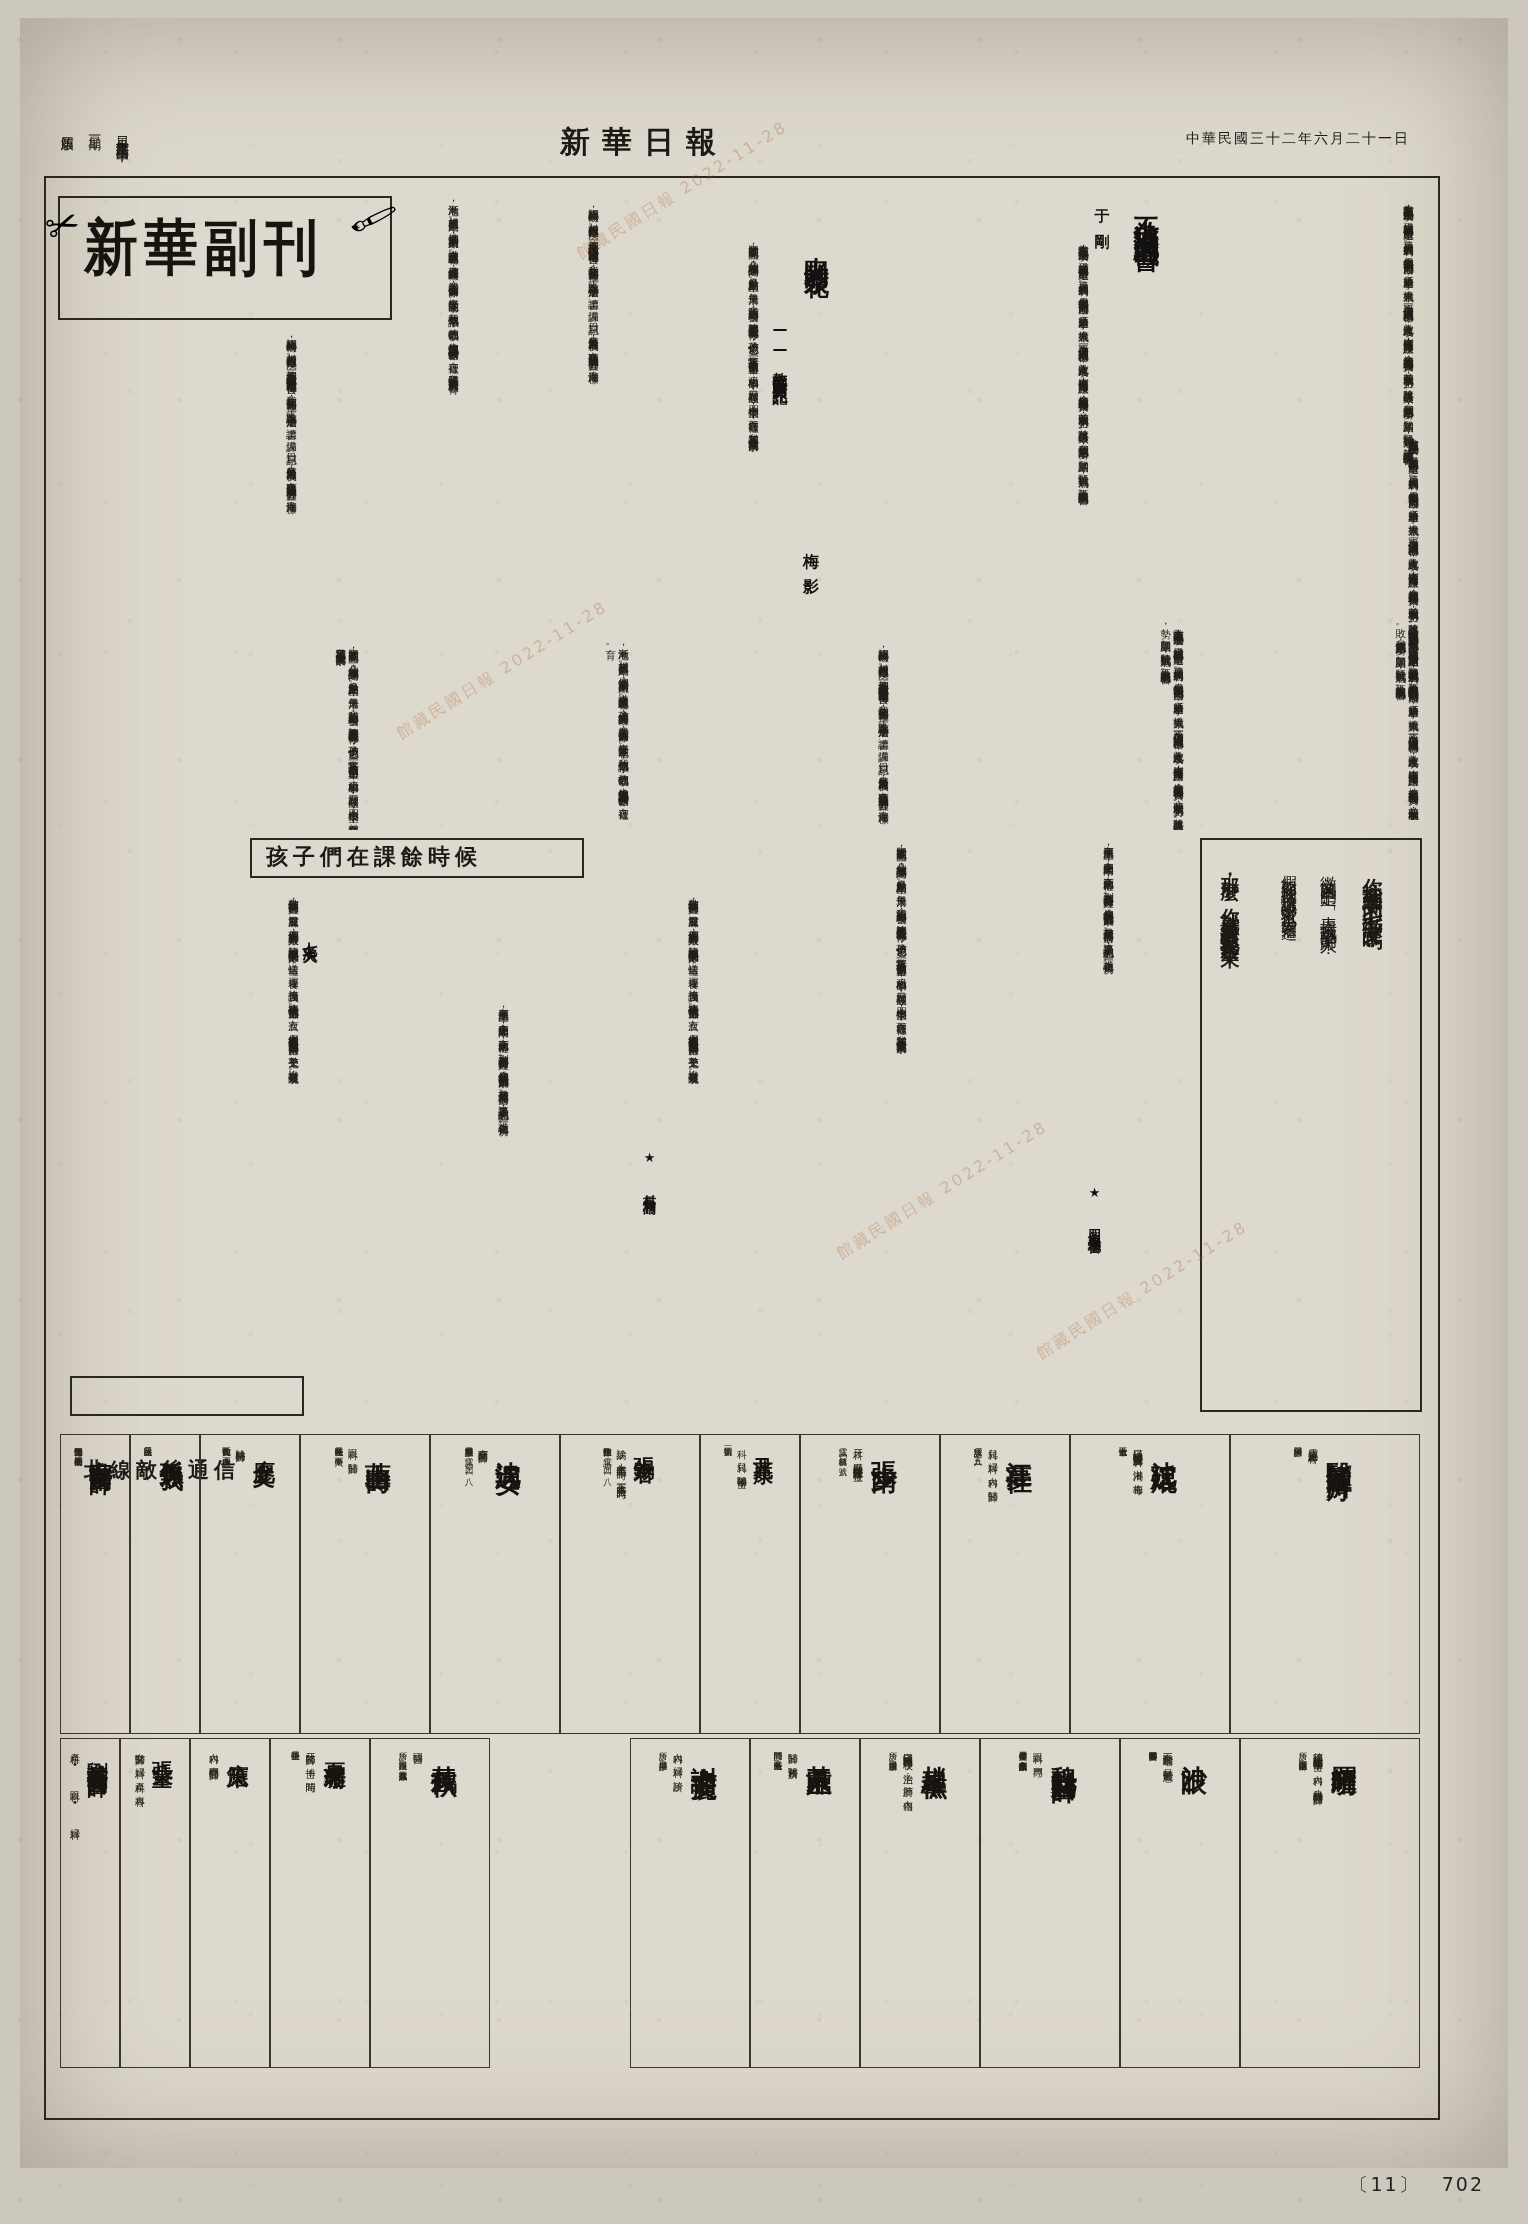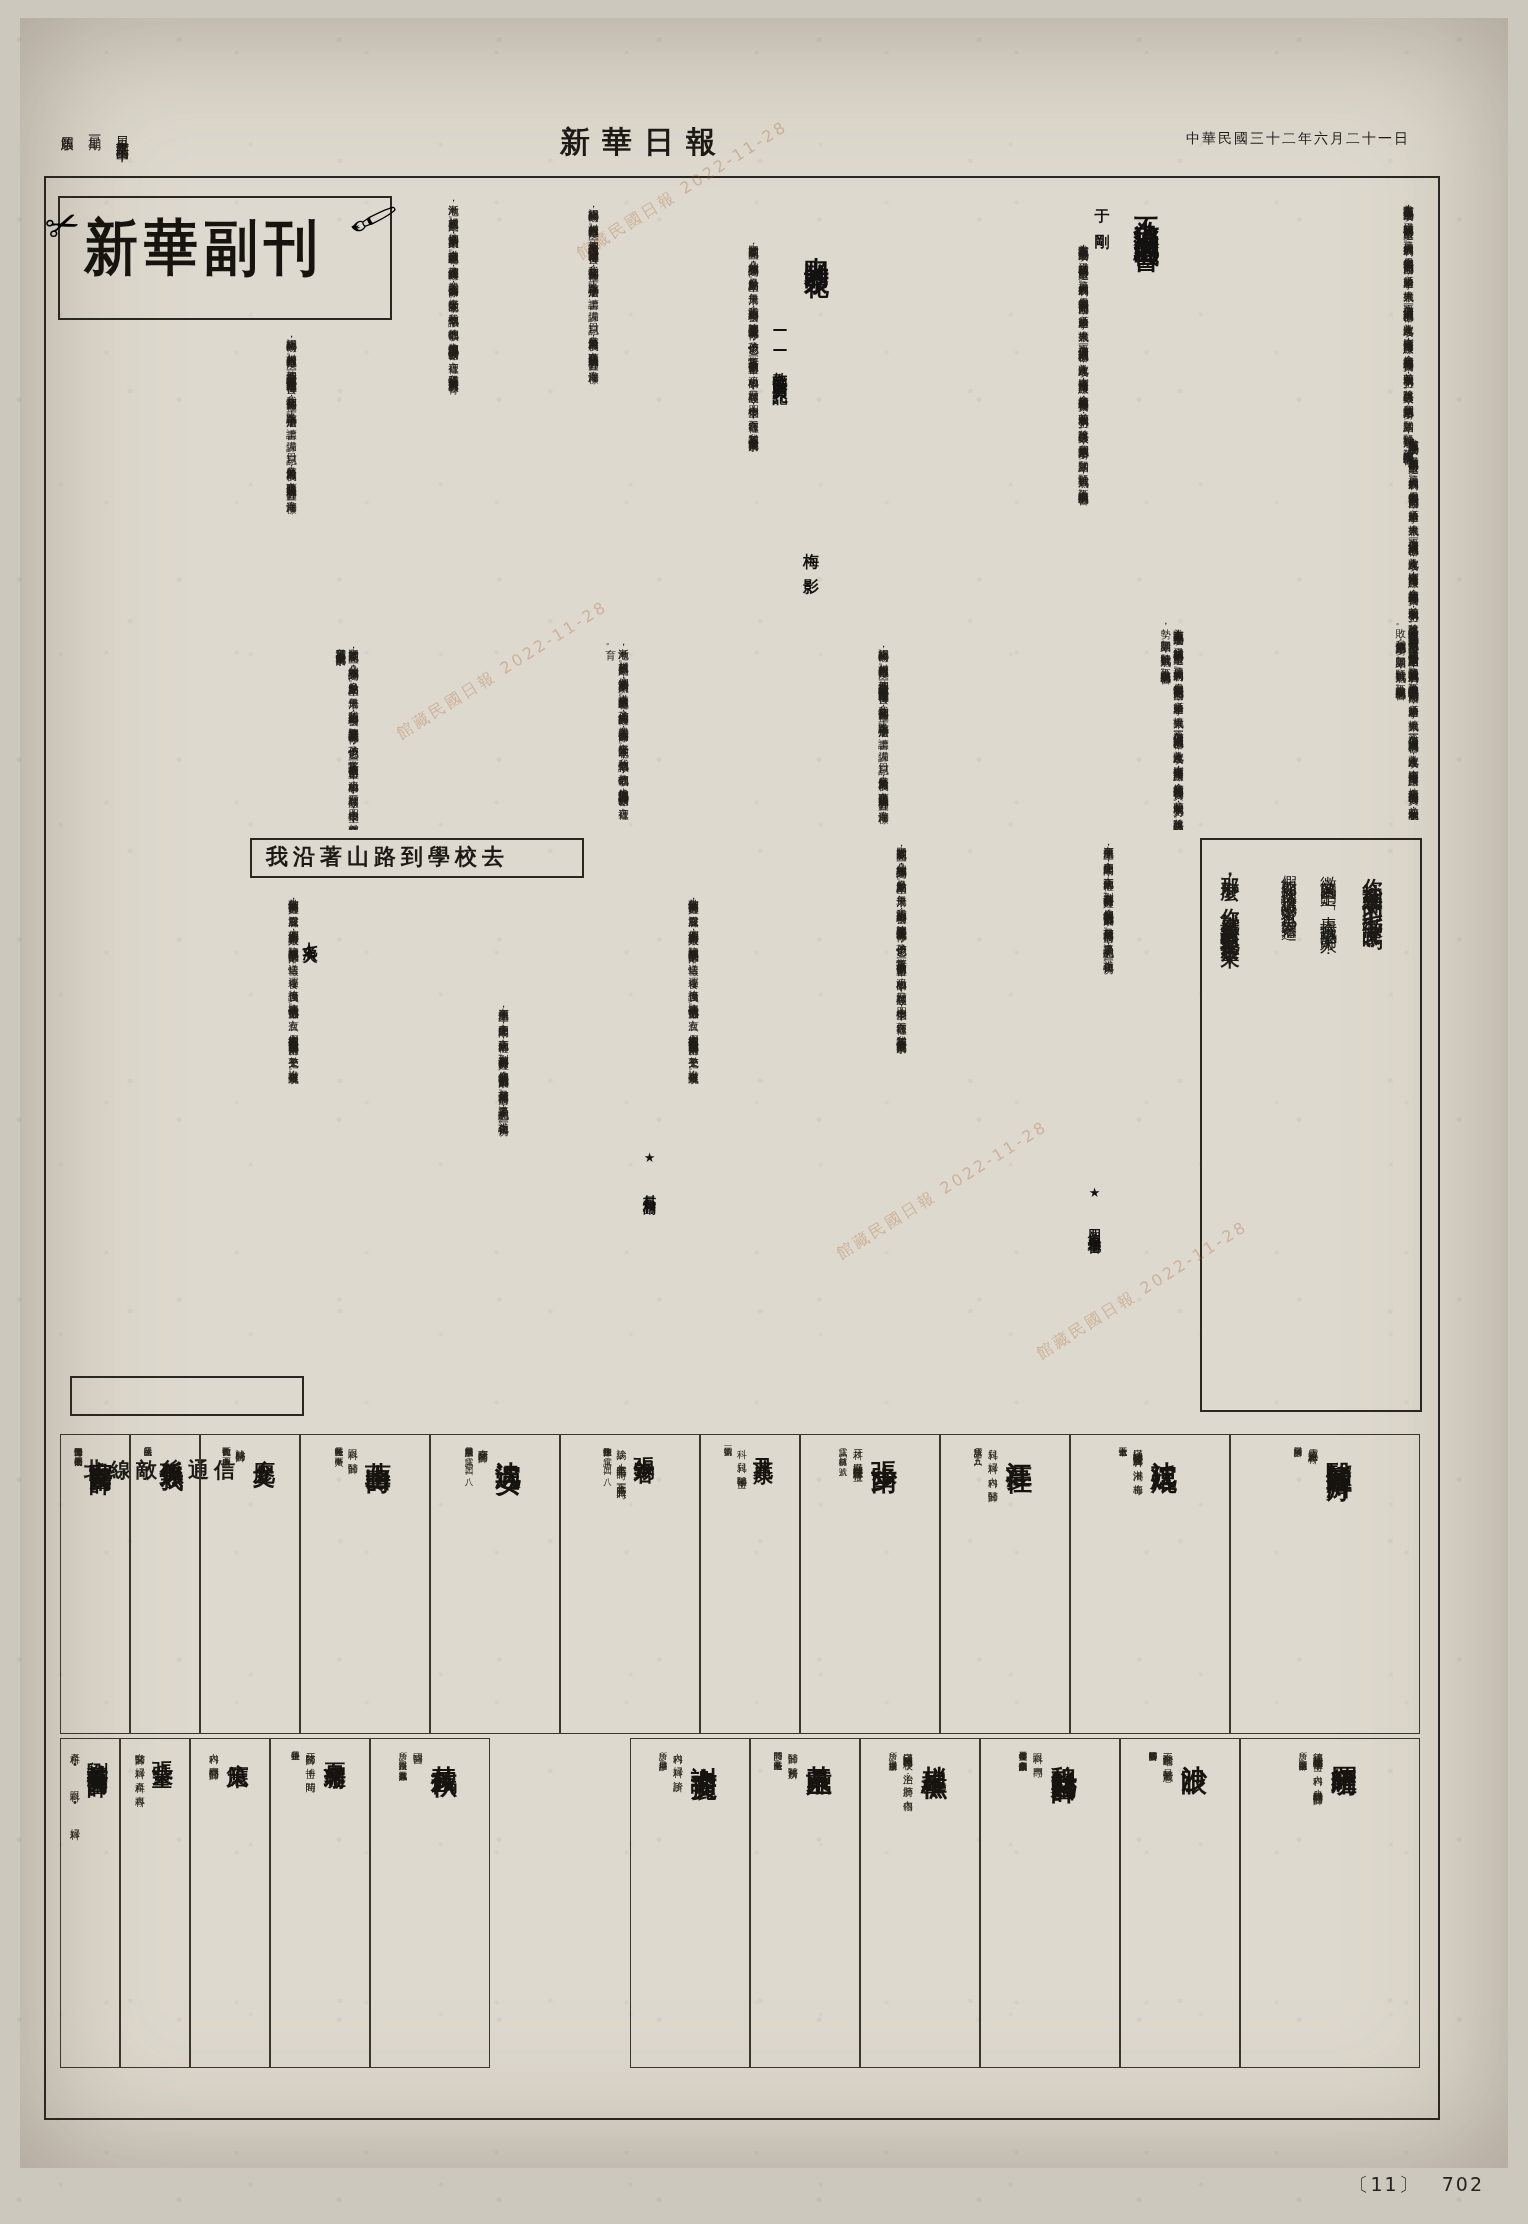--- a/index.html
+++ b/index.html
@@ -102,21 +102,21 @@
   <div class="tcol cjk" style="left:600px;top:236px;width:160px;height:380px;">山野裡的茶花開了，一朵一朵地綴在綠葉之間，像是點點的火星。每天清早，我沿著山路到學校去，總要在那幾叢茶花前停一停。孩子們也愛它，常常折下一枝插在教室的窗台上。這山村的小學，只有三間破屋，四十幾個學生，然而在這裡，我卻度過了生命中最充實的日子。</div>
   <div class="tcol cjk" style="left:460px;top:200px;width:140px;height:420px;">記得剛來的時候，村裡的人對我很冷淡。他們不相信一個城裡來的年輕人能在這荒山裡住得下去。我住在祠堂的偏屋裡，晚上點著一盞小油燈，讀書，備課，寫日記。窗外是無邊的黑夜，有時聽見山風吹過竹林的聲音，像海潮一樣。</div>
   <div class="tcol cjk" style="left:300px;top:196px;width:160px;height:430px;">漸漸地，村裡的人熟了起來。他們送來新摘的菜蔬，送來自家曬的紅薯乾。孩子們在課餘時候，帶我去看山後的瀑布，去採野生的茶花。我教他們識字，教他們唱歌，也教他們認識山外更廣大的世界。在這裡，我懂得了什麼叫做真正的教育。</div>
   <div class="tcol cjk" style="left:58px;top:330px;width:240px;height:300px;">記得剛來的時候，村裡的人對我很冷淡。他們不相信一個城裡來的年輕人能在這荒山裡住得下去。我住在祠堂的偏屋裡，晚上點著一盞小油燈，讀書，備課，寫日記。窗外是無邊的黑夜，有時聽見山風吹過竹林的聲音，像海潮一樣。</div>
 
   <div class="tcol cjk" style="left:60px;top:640px;width:300px;height:190px;">山野裡的茶花開了，一朵一朵地綴在綠葉之間，像是點點的火星。每天清早，我沿著山路到學校去，總要在那幾叢茶花前停一停。孩子們也愛它，常常折下一枝插在教室的窗台上。這山村的小學，只有三間破屋，四十幾個學生，然而在這裡，我卻度過了生命中最充實的日子。</div>
   <div class="tcol cjk" style="left:380px;top:640px;width:250px;height:180px;">漸漸地，村裡的人熟了起來。他們送來新摘的菜蔬，送來自家曬的紅薯乾。孩子們在課餘時候，帶我去看山後的瀑布，去採野生的茶花。我教他們識字，教他們唱歌，也教他們認識山外更廣大的世界。在這裡，我懂得了什麼叫做真正的教育。</div>
   <div class="tcol cjk" style="left:640px;top:640px;width:250px;height:190px;">記得剛來的時候，村裡的人對我很冷淡。他們不相信一個城裡來的年輕人能在這荒山裡住得下去。我住在祠堂的偏屋裡，晚上點著一盞小油燈，讀書，備課，寫日記。窗外是無邊的黑夜，有時聽見山風吹過竹林的聲音，像海潮一樣。</div>
 
   <div class="box" style="left:250px;top:838px;width:330px;height:36px;"></div>
-  <div class="sectitle h cjk" style="left:266px;top:842px;font-size:22px;letter-spacing:5px;">我沿著山路到學校去</div>
+  <div class="sectitle h cjk" style="left:266px;top:842px;font-size:22px;letter-spacing:5px;">孩子們在課餘時候</div>
   <div class="headv cjk" style="left:300px;top:930px;height:90px;font-size:15px;letter-spacing:2px;">七名次夫</div>
 
   <div class="tcol cjk" style="left:60px;top:890px;width:240px;height:520px;">敵人佔領區裡的老百姓，並沒有屈服。他們表面上應付著敵人，暗地裡卻幫助我們的部隊。送情報，運糧食，掩護傷員，這些事情他們都做過。有一次，一個老大娘把兩個受傷的戰士藏在自己的柴房裡，整整七天，沒有被敵人發現。</div>
   <div class="tcol cjk" style="left:310px;top:1000px;width:200px;height:410px;">在河北的平原上，在山東的丘陵間，在江南的水鄉裡，到處都有這樣的好百姓。他們是我們抗戰力量的源泉，是我們最可靠的後盾。誰要是忘記了他們，誰就會失掉一切。</div>
   <div class="tcol cjk" style="left:520px;top:890px;width:180px;height:520px;">敵人佔領區裡的老百姓，並沒有屈服。他們表面上應付著敵人，暗地裡卻幫助我們的部隊。送情報，運糧食，掩護傷員，這些事情他們都做過。有一次，一個老大娘把兩個受傷的戰士藏在自己的柴房裡，整整七天，沒有被敵人發現。</div>
   <div class="headv cjk" style="left:640px;top:1150px;height:120px;font-size:13px;letter-spacing:2px;">★ 村長和村副</div>
 
   <div class="tcol cjk" style="left:708px;top:838px;width:200px;height:560px;">山野裡的茶花開了，一朵一朵地綴在綠葉之間，像是點點的火星。每天清早，我沿著山路到學校去，總要在那幾叢茶花前停一停。孩子們也愛它，常常折下一枝插在教室的窗台上。這山村的小學，只有三間破屋，四十幾個學生，然而在這裡，我卻度過了生命中最充實的日子。</div>
   <div class="tcol cjk" style="left:915px;top:838px;width:200px;height:560px;">在河北的平原上，在山東的丘陵間，在江南的水鄉裡，到處都有這樣的好百姓。他們是我們抗戰力量的源泉，是我們最可靠的後盾。誰要是忘記了他們，誰就會失掉一切。</div>
   <div class="headv cjk" style="left:1085px;top:1185px;height:130px;font-size:13px;letter-spacing:2px;">★ 四個小鬼和地雷</div>

